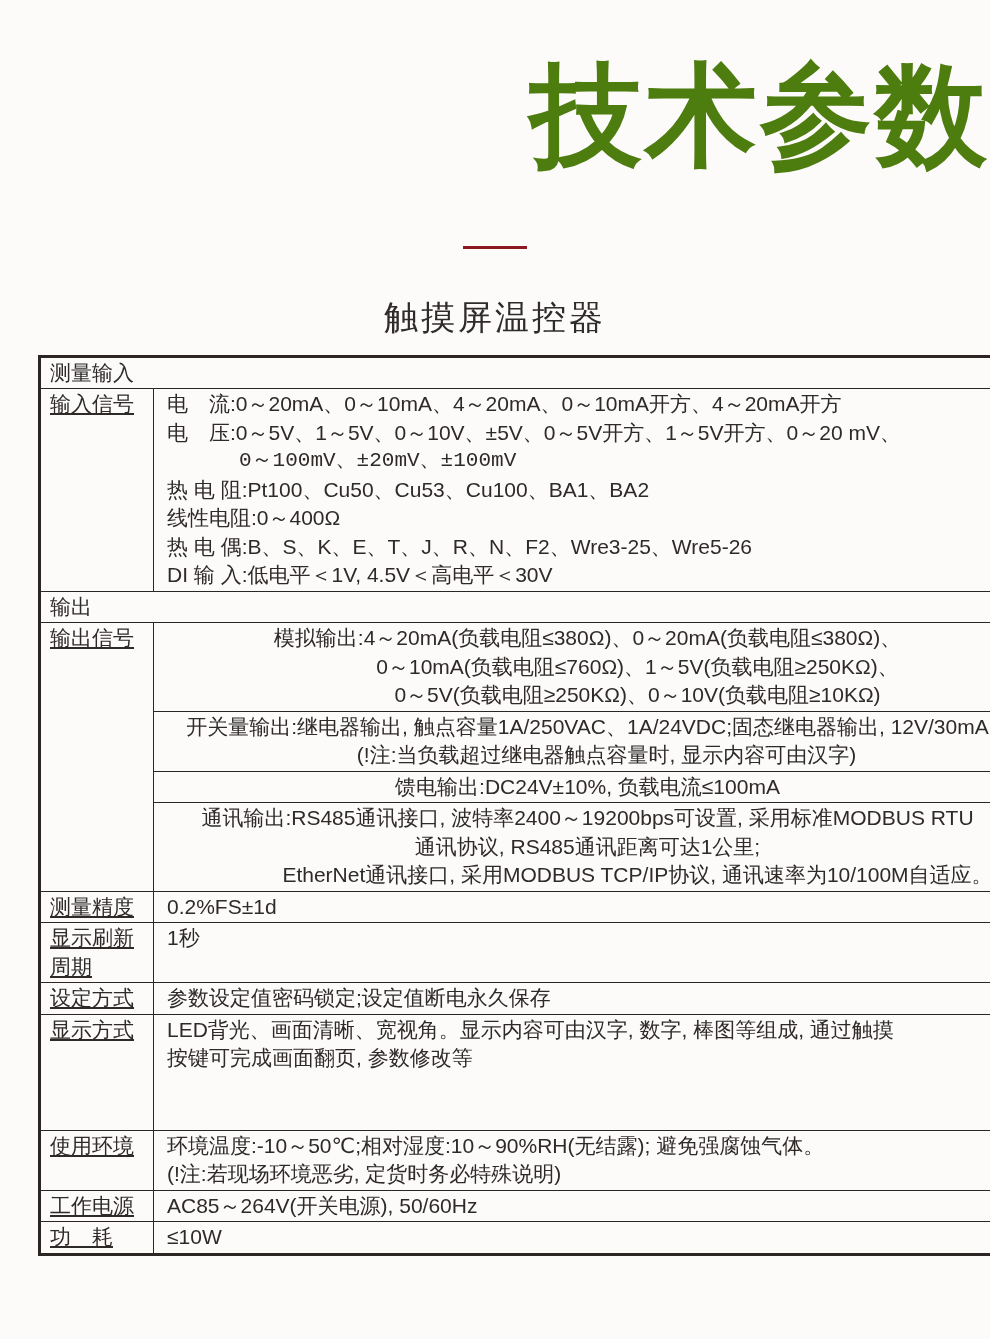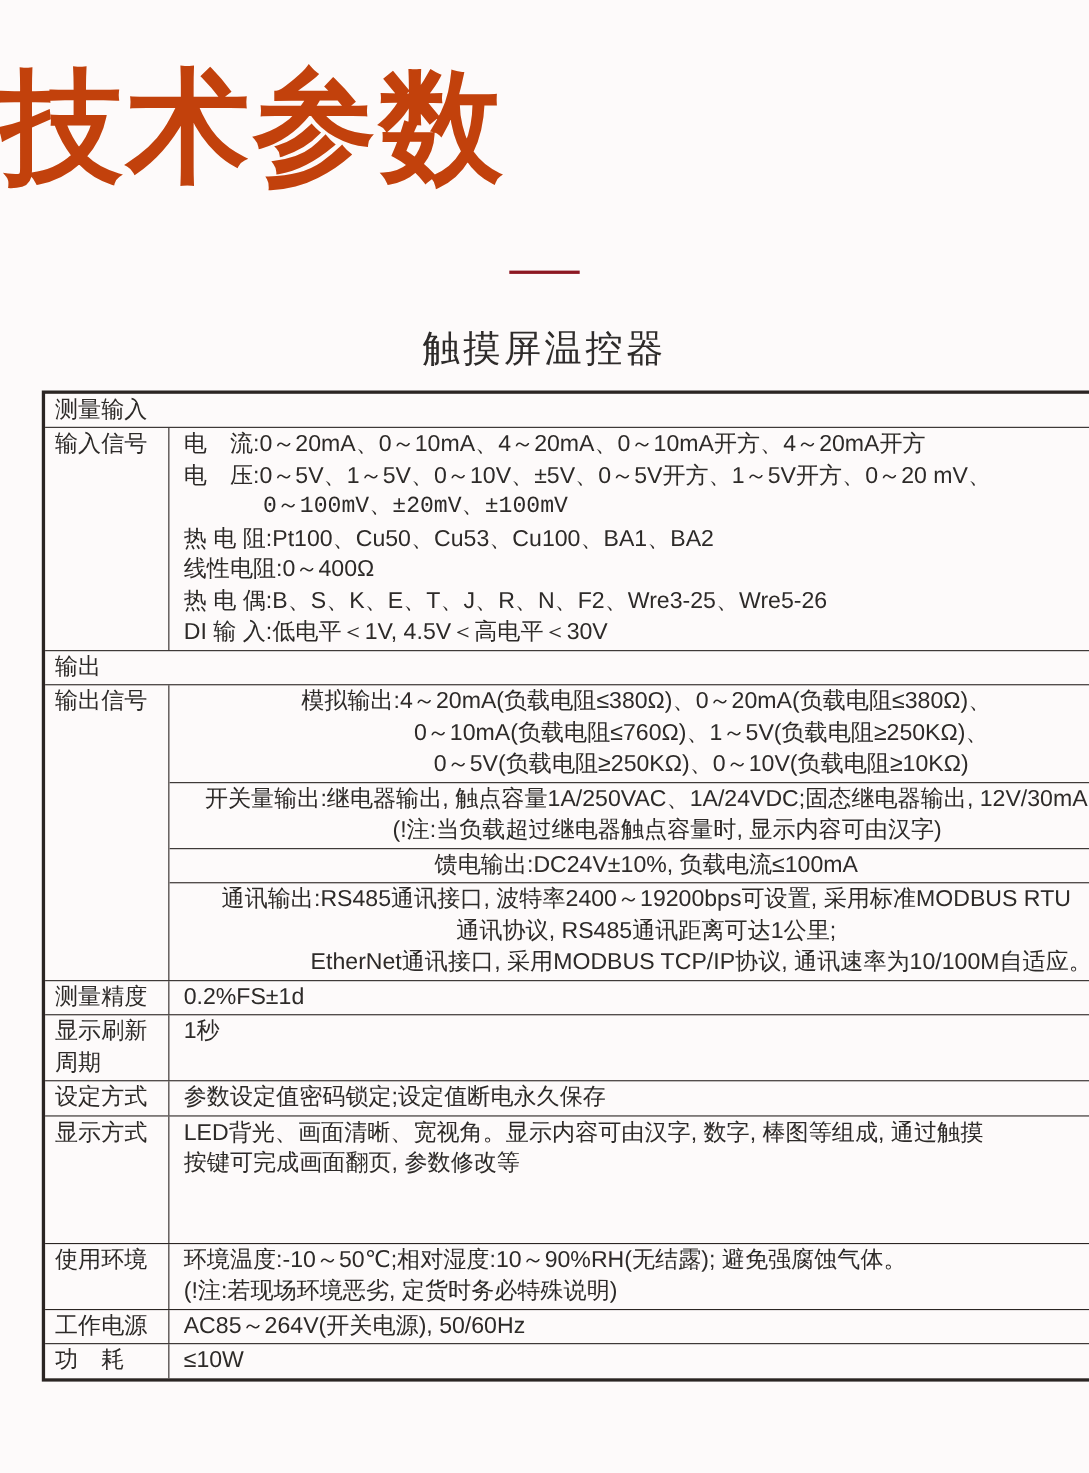--- a/index.html
+++ b/index.html
@@ -7,26 +7,26 @@
     width: 990px; height: 1339px;
     background: #fdfafa;
     font-family: "Liberation Sans", "DejaVu Sans", sans-serif;
     color: #2d2a28;
     overflow: hidden;
   }
   .page { width: 990px; height: 1339px; position: relative; }
 
   .page-title {
     margin-top: 50px;
-    text-align: left;
+    text-align: right;
     font-size: 112px;
     font-weight: 900;
     line-height: 1.18;
     letter-spacing: 3px;
-    color: #c2410c;
+    color: #4d7c0f;
   }
   .title-divider {
     width: 64px; height: 3px;
     background: #8d1722;
     margin: 64px auto 0;
   }
   .subtitle {
     margin-top: 48px;
     text-align: center;
     font-size: 34px;
@@ -43,20 +43,21 @@
     font-size: 21px;
     line-height: 28.5px;
   }
   .row { display: flex; border-top: 1.5px solid #2b2523; }
   .row:first-child { border-top: none; }
   .row.section { padding: 1px 9px; }
   .cell.label {
     flex: 0 0 113px;
     border-right: 1.5px solid #2b2523;
     padding: 1px 4px 1px 9px;
+    text-decoration: underline;
   }
   .cell.content { flex: 1; padding: 1px 0 1px 13px; min-width: 0; overflow: hidden; }
   .cell.content.subs { padding: 0; }
   .sub { border-top: 1.5px solid #2b2523; padding: 1px 0 1px 13px; overflow: hidden; text-align: center; }
   .sub:first-child { border-top: none; }
   .line { white-space: nowrap; }
   .indent-38 { padding-left: 38px; }
   .indent-72 { padding-left: 72px; font-family: Liberation Mono, monospace; }
   .indent-100 { padding-left: 100px; }
   .row.tall { min-height: 116px; }

